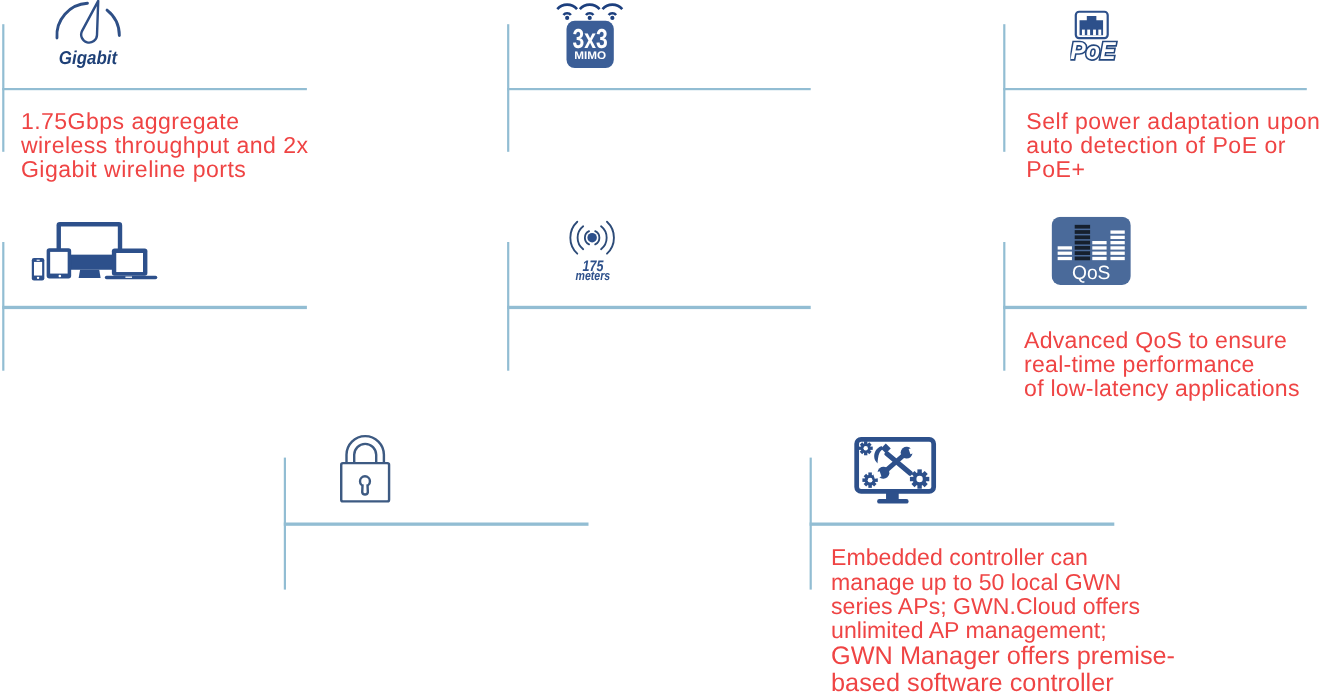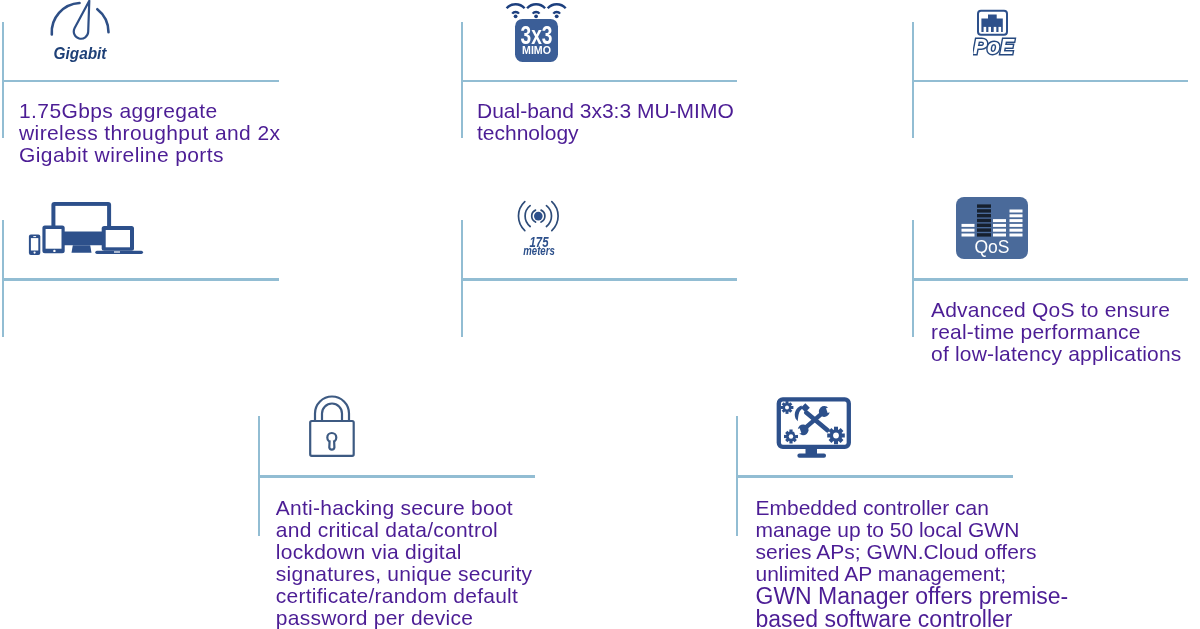--- a/index.html
+++ b/index.html
@@ -1,20 +1,20 @@
 <!DOCTYPE html>
 <html><head>
 <meta charset="utf-8">
 <style>
   html,body{margin:0;padding:0;background:#fff;}
   #page{position:relative;width:1200px;height:629px;background:#fff;overflow:hidden;
         font-family:"Liberation Sans",sans-serif;}
   .vline{position:absolute;width:2px;background:#92bdd3;}
   .hline{position:absolute;height:2.5px;background:#92bdd3;}
-  .txt{position:absolute;font-size:21px;line-height:22px;color:#4c1d95;white-space:nowrap;}
+  .txt{position:absolute;font-size:21px;line-height:22px;color:#ef4444;white-space:nowrap;}
   .icon{position:absolute;}
 </style>
 </head>
 <body>
 <div id="page">
 
   <div class="vline" style="left:2px;top:21.5px;height:116px;"></div>
   <div class="hline" style="left:2px;top:79.5px;width:277px;"></div>
   <svg class="icon" style="left:45px;top:0px;" width="70" height="64" viewBox="0 0 70 64">
     <g fill="none" stroke="#2e4f86" stroke-width="2.6" stroke-linecap="round">
@@ -43,35 +43,35 @@
     </g>
     <g fill="#1c3f7e">
       <circle cx="11.6" cy="16.3" r="1.9"></circle>
       <circle cx="32.1" cy="16.3" r="1.9"></circle>
       <circle cx="52.7" cy="16.3" r="1.9"></circle>
     </g>
     <rect x="11" y="18.9" width="43" height="43" rx="7.5" fill="#3b5e97"></rect>
     <text x="32.5" y="43.5" text-anchor="middle" font-size="25" font-weight="bold" fill="#fff" textLength="32" lengthAdjust="spacingAndGlyphs">3x3</text>
     <text x="32.5" y="53.8" text-anchor="middle" font-size="10" font-weight="bold" fill="#fff" textLength="29" lengthAdjust="spacingAndGlyphs">MIMO</text>
   </svg>
-  <div class="txt" style="left:477px;top:99.7px;">Dual-band 3x3:3 MU-MIMO<br>technology</div>
 
   <div class="vline" style="left:911.5px;top:21.5px;height:116px;"></div>
   <div class="hline" style="left:911.5px;top:79.5px;width:276.5px;"></div>
   <svg class="icon" style="left:973px;top:8px;" width="46" height="52" viewBox="0 0 46 52">
     <rect x="5" y="2.7" width="29" height="24" rx="3" fill="none" stroke="#2d508b" stroke-width="2"></rect>
     <path d="M 15 6.6 L 23.7 6.6 L 23.7 10.5 L 29.8 10.5 L 29.8 24.1 L 8.4 24.1 L 8.4 10.5 L 15 10.5 Z" fill="#2d508b"></path>
     <g fill="#fff">
       <rect x="10.6" y="18.9" width="2.6" height="5.2"></rect>
       <rect x="15.4" y="18.9" width="2.6" height="5.2"></rect>
       <rect x="20.7" y="18.9" width="2.6" height="5.2"></rect>
       <rect x="25.5" y="18.9" width="2.6" height="5.2"></rect>
     </g>
     <text x="20.5" y="46" text-anchor="middle" font-size="22" font-weight="bold" font-style="italic" fill="#fff" stroke="#26497f" stroke-width="3" paint-order="stroke" textLength="41" lengthAdjust="spacingAndGlyphs">PoE</text>
   </svg>
+  <div class="txt" style="left:933px;top:99.7px;letter-spacing:0.45px;">Self power adaptation upon<br>auto detection of PoE or<br>PoE+</div>
 
   <div class="vline" style="left:2px;top:220px;height:117px;"></div>
   <div class="hline" style="left:2px;top:278px;width:277px;"></div>
   <svg class="icon" style="left:26px;top:198px;" width="120" height="60" viewBox="0 0 120 60">
     <rect x="25.4" y="3.9" width="59.7" height="43.4" rx="3" fill="#2d508b"></rect>
     <rect x="29.4" y="7.9" width="51.7" height="25.6" fill="#fff"></rect>
     <path d="M 45.5 54.7 L 46.8 47.3 L 64.2 47.3 L 65.5 54.7 Z" fill="#2d508b"></path>
     <rect x="16.4" y="27.6" width="22.3" height="27.6" rx="2.5" fill="#2d508b"></rect>
     <rect x="19.6" y="31" width="15.9" height="19.7" fill="#fff"></rect>
     <circle cx="28.4" cy="52.9" r="1.2" fill="#fff"></circle>
@@ -137,21 +137,20 @@
   <div class="hline" style="left:257.5px;top:475px;width:277px;"></div>
   <svg class="icon" style="left:308px;top:394px;" width="48" height="64" viewBox="0 0 48 64">
     <g fill="none" stroke="#3d5a82" stroke-width="2.2">
       <rect x="2.2" y="27" width="43.5" height="34.8" rx="1.5"></rect>
       <path d="M 7 27 L 7 19.5 A 17 17 0 0 1 41 19.5 L 41 27"></path>
       <path d="M 14 27 L 14 19.5 A 10 10 0 0 1 34 19.5 L 34 27"></path>
       <circle cx="23.8" cy="43.5" r="4.5"></circle>
       <path d="M 21.6 46.5 L 21.3 53.5 A 2.6 2.6 0 0 0 26.4 53.5 L 26.1 46.5" fill="#fff"></path>
     </g>
   </svg>
-  <div class="txt" style="left:275.8px;top:496.7px;letter-spacing:0.25px;">Anti-hacking secure boot<br>and critical data/control<br>lockdown via digital<br>signatures, unique security<br>certificate/random default<br>password per device</div>
 
   <div class="vline" style="left:735.5px;top:416px;height:120px;"></div>
   <div class="hline" style="left:735.5px;top:475px;width:277px;"></div>
   <svg class="icon" style="left:775px;top:395px;" width="80" height="64" viewBox="0 0 80 64">
     <rect x="3.8" y="4.4" width="70" height="47.4" rx="4" fill="#fff" stroke="#2d508b" stroke-width="4.3"></rect>
     <rect x="30.5" y="52" width="11.5" height="7" fill="#2d508b"></rect>
     <rect x="22.4" y="58.6" width="28.6" height="4.2" rx="2" fill="#2d508b"></rect>
 
     <g fill="#2d508b">
       <g transform="translate(12,12.5)">

